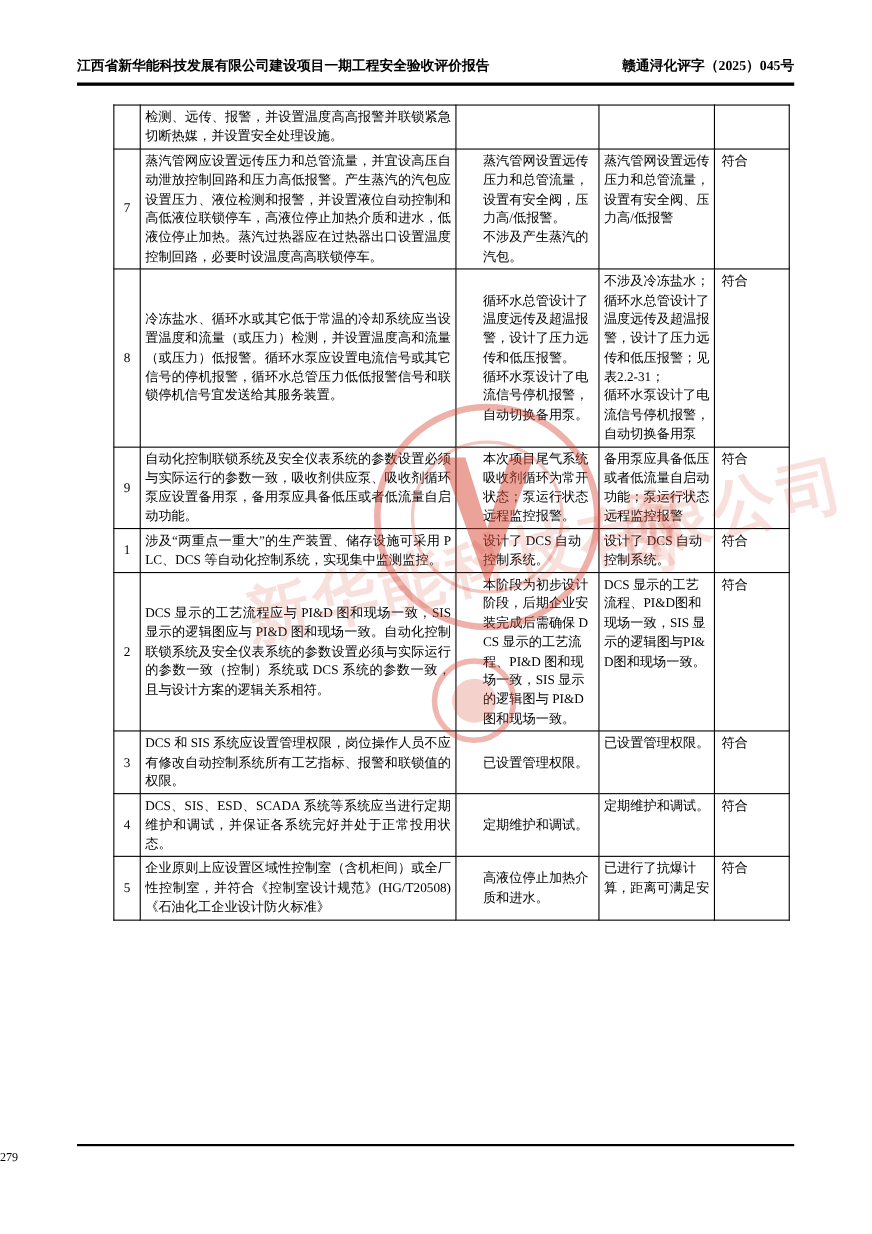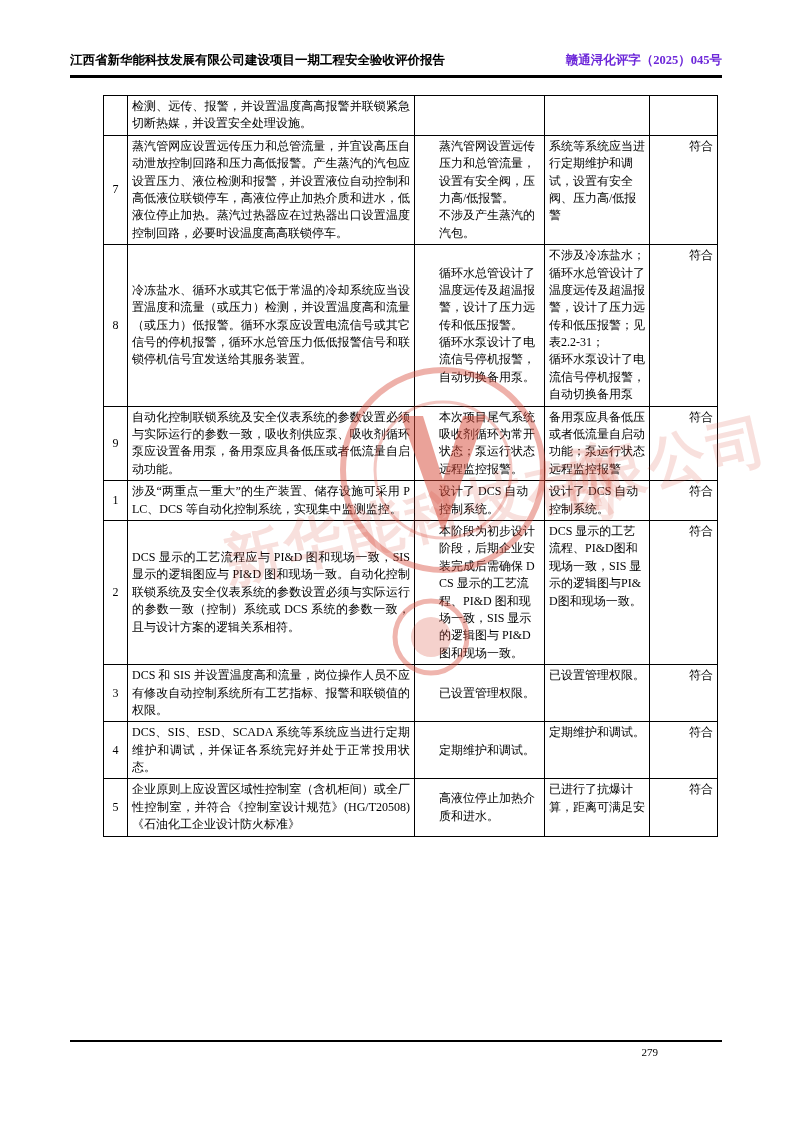--- a/index.html
+++ b/index.html
@@ -15,21 +15,21 @@
     color: #000;
   }
 
   
   .doc-header {
     position: absolute;
     top: 52px; left: 70px; width: 652px;
     display: flex; justify-content: space-between; align-items: flex-end;
     font-size: 12.5px; font-weight: bold; white-space: nowrap;
   }
-  .h-right { color: #6d28d9; }
+  .h-right { color: #000000; }
   .header-rule {
     position: absolute; top: 75px; left: 70px; width: 652px; height: 3px;
     background: #000;
   }
 
   
   table.eval-table {
     position: absolute; top: 95px; left: 103px;
     width: 614px;
     border-collapse: collapse; table-layout: fixed;
@@ -38,31 +38,31 @@
   .eval-table td {
     border: 1px solid #000;
     padding: 2px 4px;
     vertical-align: middle;
     word-break: break-all;
   }
   td.no-cell { text-align: center; }
   td.requirement-cell { text-align: justify; }
   td.evaluation-cell { white-space: pre-line; padding-left: 24px; }
   td.conclusion-cell { white-space: pre-line; vertical-align: top; }
-  td.result-cell { vertical-align: top; padding-left: 6px; text-align: right; }
+  td.result-cell { vertical-align: top; padding-left: 6px; }
   td.section-cell { font-weight: bold; padding: 4px; }
 
   
   .footer-rule {
     position: absolute; top: 1040px; left: 70px; width: 652px; height: 2px;
     background: #000;
   }
   .page-num {
     position: absolute; top: 1046px; left: 0; width: 658px;
-    text-align: right; font-size: 11px;
+    text-align: left; font-size: 11px;
   }
 
   
   .watermark {
     position: absolute; left: 0; top: 0; width: 793px; height: 1122px;
     pointer-events: none; z-index: 5;
   }
   .wm-svg { position: absolute; left: 325px; top: 358px; }
   .wm-text-main {
     position: absolute; left: 225px; top: 525px;
@@ -102,21 +102,21 @@
           <td class="requirement-cell">检测、远传、报警，并设置温度高高报警并联锁紧急切断热媒，并设置安全处理设施。</td>
           <td class="evaluation-cell"></td>
           <td class="conclusion-cell"></td>
           <td class="result-cell"></td>
         </tr>
         <tr>
           <td class="no-cell">7</td>
           <td class="requirement-cell">蒸汽管网应设置远传压力和总管流量，并宜设高压自动泄放控制回路和压力高低报警。产生蒸汽的汽包应设置压力、液位检测和报警，并设置液位自动控制和高低液位联锁停车，高液位停止加热介质和进水，低液位停止加热。蒸汽过热器应在过热器出口设置温度控制回路，必要时设温度高高联锁停车。</td>
           <td class="evaluation-cell">蒸汽管网设置远传压力和总管流量，设置有安全阀，压力高/低报警。
 不涉及产生蒸汽的汽包。</td>
-          <td class="conclusion-cell">系统等系统应当进行定期维护和调试，设置有安全阀、压力高/低报警</td>
+          <td class="conclusion-cell">蒸汽管网设置远传压力和总管流量，设置有安全阀、压力高/低报警</td>
           <td class="result-cell">符合</td>
         </tr>
         <tr>
           <td class="no-cell">8</td>
           <td class="requirement-cell">冷冻盐水、循环水或其它低于常温的冷却系统应当设置温度和流量（或压力）检测，并设置温度高和流量（或压力）低报警。循环水泵应设置电流信号或其它信号的停机报警，循环水总管压力低低报警信号和联锁停机信号宜发送给其服务装置。</td>
           <td class="evaluation-cell">循环水总管设计了温度远传及超温报警，设计了压力远传和低压报警。
 循环水泵设计了电流信号停机报警，自动切换备用泵。</td>
           <td class="conclusion-cell">不涉及冷冻盐水；
 循环水总管设计了温度远传及超温报警，设计了压力远传和低压报警；见表2.2-31；
 循环水泵设计了电流信号停机报警，自动切换备用泵</td>
@@ -138,21 +138,21 @@
         </tr>
         <tr>
           <td class="no-cell">2</td>
           <td class="requirement-cell">DCS 显示的工艺流程应与 PI&amp;D 图和现场一致，SIS 显示的逻辑图应与 PI&amp;D 图和现场一致。自动化控制联锁系统及安全仪表系统的参数设置必须与实际运行的参数一致（控制）系统或 DCS 系统的参数一致，且与设计方案的逻辑关系相符。</td>
           <td class="evaluation-cell">本阶段为初步设计阶段，后期企业安装完成后需确保 DCS 显示的工艺流程、PI&amp;D 图和现场一致，SIS 显示的逻辑图与 PI&amp;D 图和现场一致。</td>
           <td class="conclusion-cell">DCS 显示的工艺流程、PI&amp;D图和现场一致，SIS 显示的逻辑图与PI&amp;D图和现场一致。</td>
           <td class="result-cell">符合</td>
         </tr>
         <tr>
           <td class="no-cell">3</td>
-          <td class="requirement-cell">DCS 和 SIS 并设置温度高和流量，岗位操作人员不应有修改自动控制系统所有工艺指标、报警和联锁值的权限。</td>
+          <td class="requirement-cell">DCS 和 SIS 系统应设置管理权限，岗位操作人员不应有修改自动控制系统所有工艺指标、报警和联锁值的权限。</td>
           <td class="evaluation-cell">已设置管理权限。</td>
           <td class="conclusion-cell">已设置管理权限。</td>
           <td class="result-cell">符合</td>
         </tr>
         <tr>
           <td class="no-cell">4</td>
           <td class="requirement-cell">DCS、SIS、ESD、SCADA 系统等系统应当进行定期维护和调试，并保证各系统完好并处于正常投用状态。</td>
           <td class="evaluation-cell">定期维护和调试。</td>
           <td class="conclusion-cell">定期维护和调试。</td>
           <td class="result-cell">符合</td>

